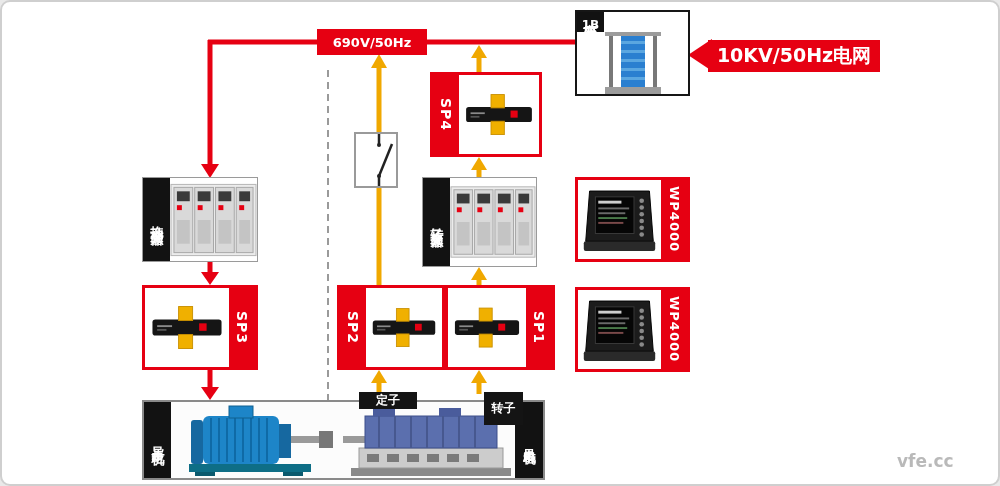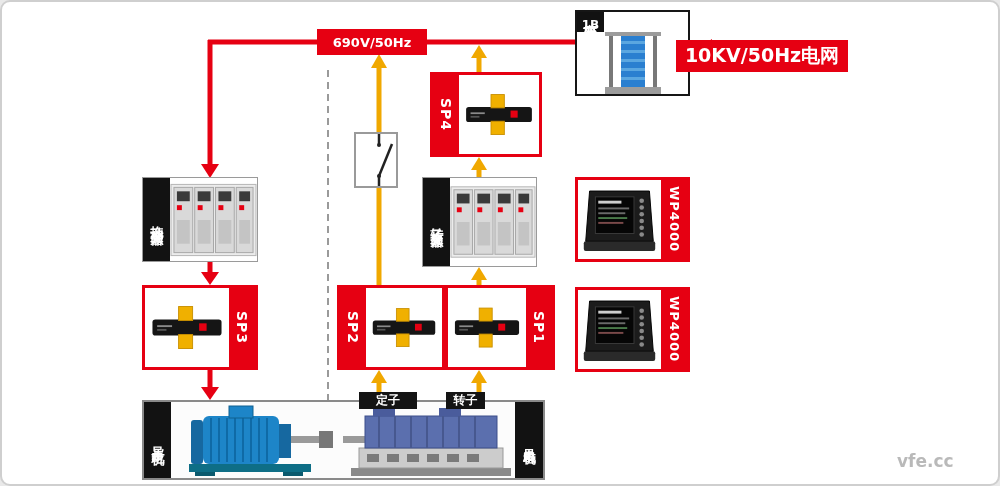--- a/index.html
+++ b/index.html
@@ -74,21 +74,21 @@
         <rect x="30" y="18" width="24" height="3" fill="#5aa6e0"></rect>
         <rect x="30" y="27" width="24" height="3" fill="#5aa6e0"></rect>
         <rect x="30" y="36" width="24" height="3" fill="#5aa6e0"></rect>
         <rect x="30" y="45" width="24" height="3" fill="#5aa6e0"></rect>
         <rect x="30" y="54" width="24" height="3" fill="#5aa6e0"></rect>
         <rect x="38" y="1" width="8" height="6" fill="#555"></rect>
       </svg>
     </div>
   </div>
 
-  <div class="redbox abs" style="left:674px;top:38px;width:172px;height:32px;font-size:19px;">10KV/50Hz电网</div>
+  <div class="redbox abs" style="left:706px;top:38px;width:172px;height:32px;font-size:19px;">10KV/50Hz电网</div>
 
   <div class="comp b-gray" style="left:140px;top:175px;width:116px;height:85px;">
     <div class="strip black" style="width:27px;">
       <span class="v-cjk" style="font-size:13px;">拖动变频器</span>
     </div>
     <div class="graphic">
       <svg width="88" height="80" viewBox="0 0 88 80">
         <rect x="1" y="4" width="86" height="72" fill="#ececec" stroke="#b5b5b5"></rect>
         <g>
           <rect x="4" y="7" width="19" height="66" fill="#d9d9d9" stroke="#a8a8a8"></rect>
@@ -308,17 +308,17 @@
         <rect x="30" y="6" width="22" height="8" fill="#4a5c9c"></rect>
         <rect x="96" y="6" width="22" height="8" fill="#4a5c9c"></rect>
       </svg>
     </div>
     <div class="strip black" style="width:28px;">
       <span class="v-cjk" style="font-size:12.5px;letter-spacing:1px;">风力发电机</span>
     </div>
   </div>
 
   <div class="tag abs" style="left:357px;top:390px;width:58px;height:17px;">定子</div>
-  <div class="tag abs" style="left:444px;top:390px;width:39px;height:17px;">转子</div>
+  <div class="tag abs" style="left:482px;top:390px;width:39px;height:33px;">转子</div>
 
   <div id="watermark" class="abs" style="left:895px;top:449px;">vfe.cc</div>
 
 </div>
 
 </body></html>

